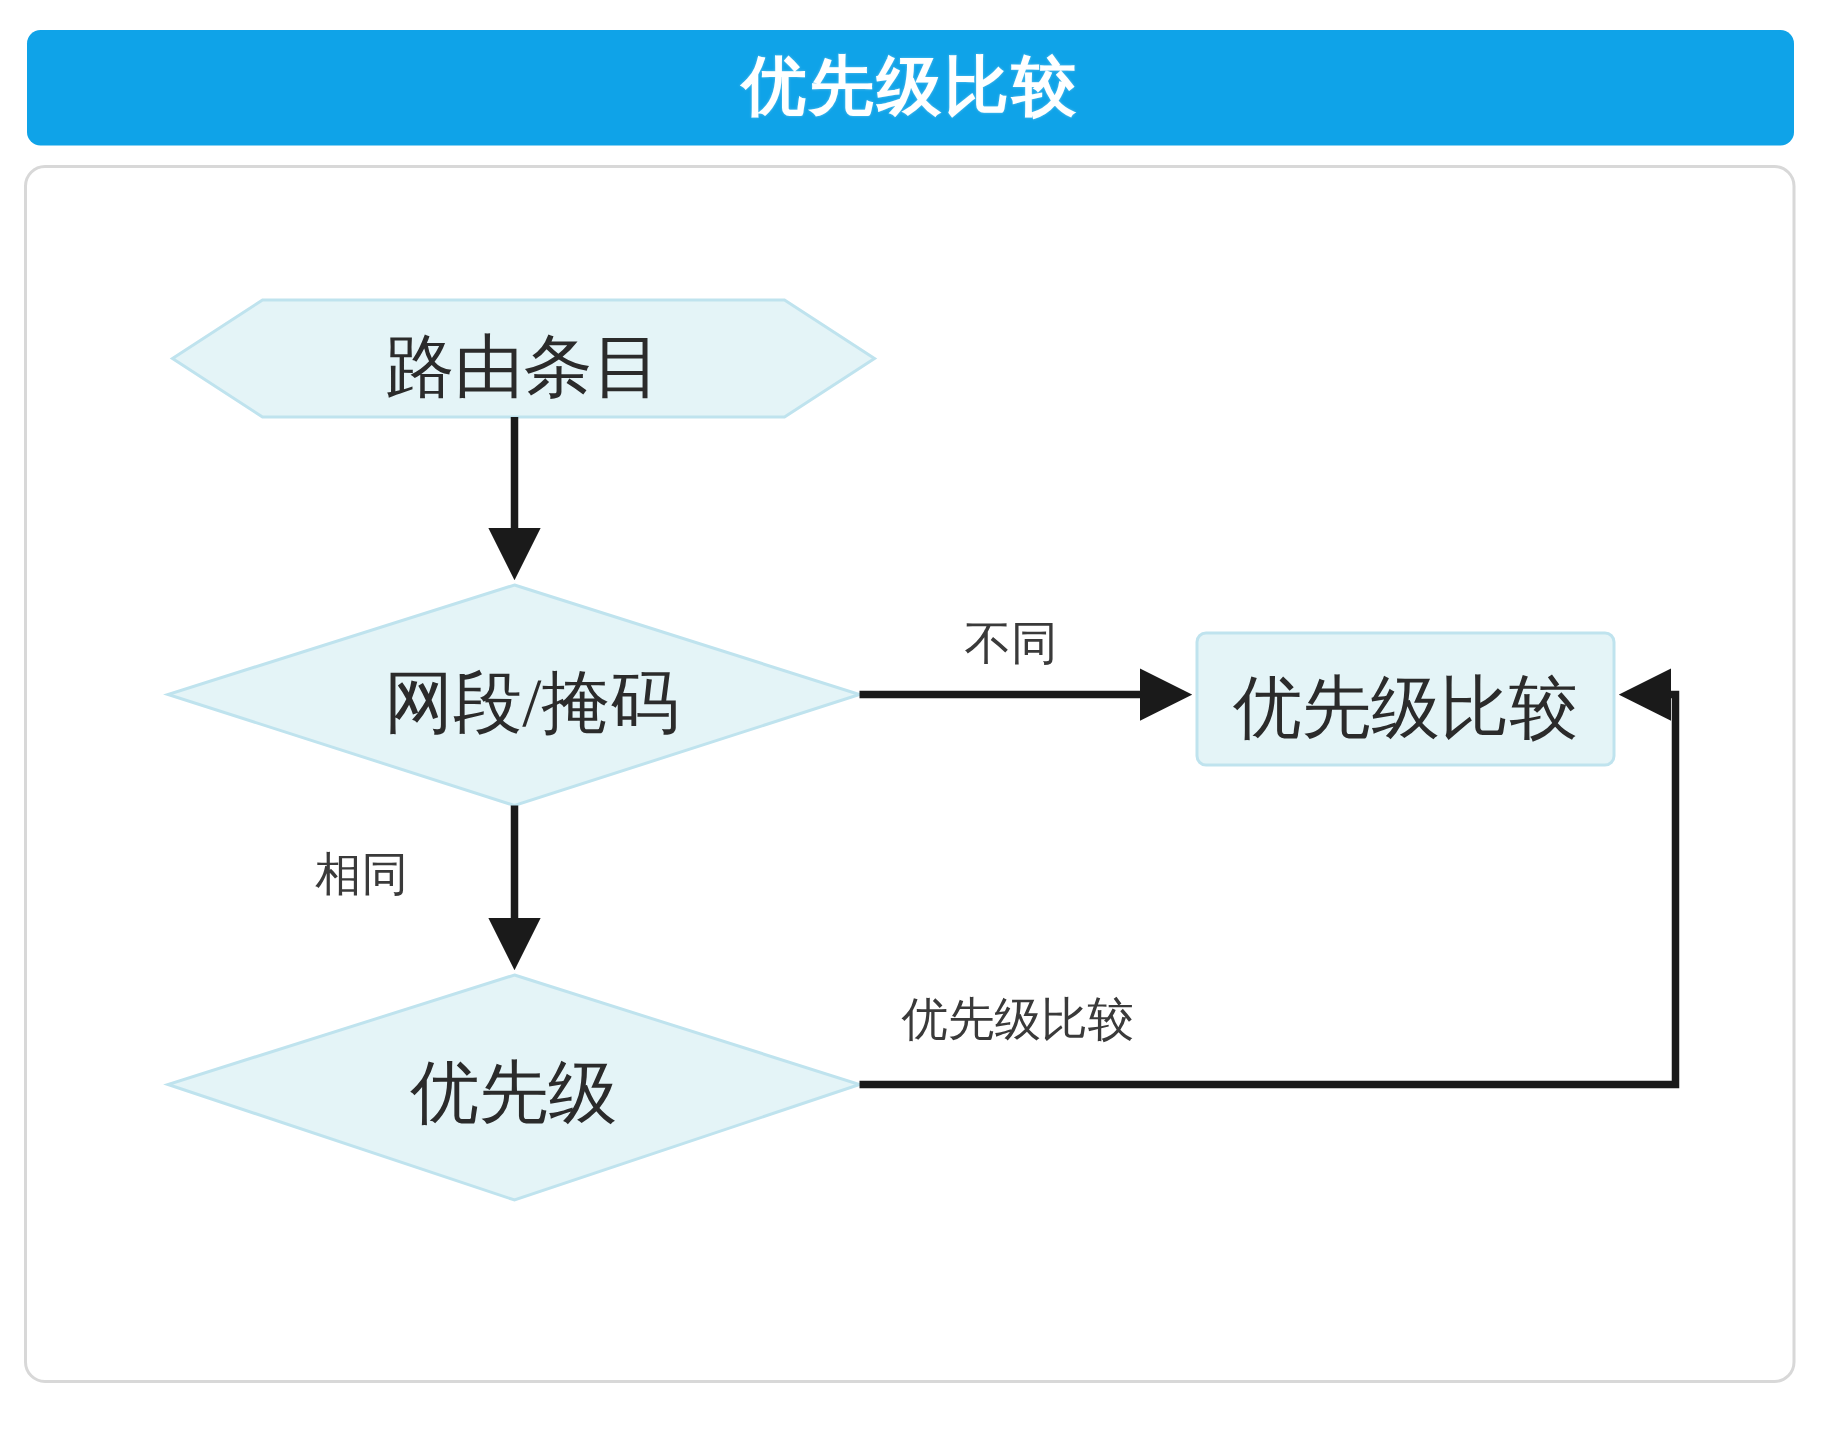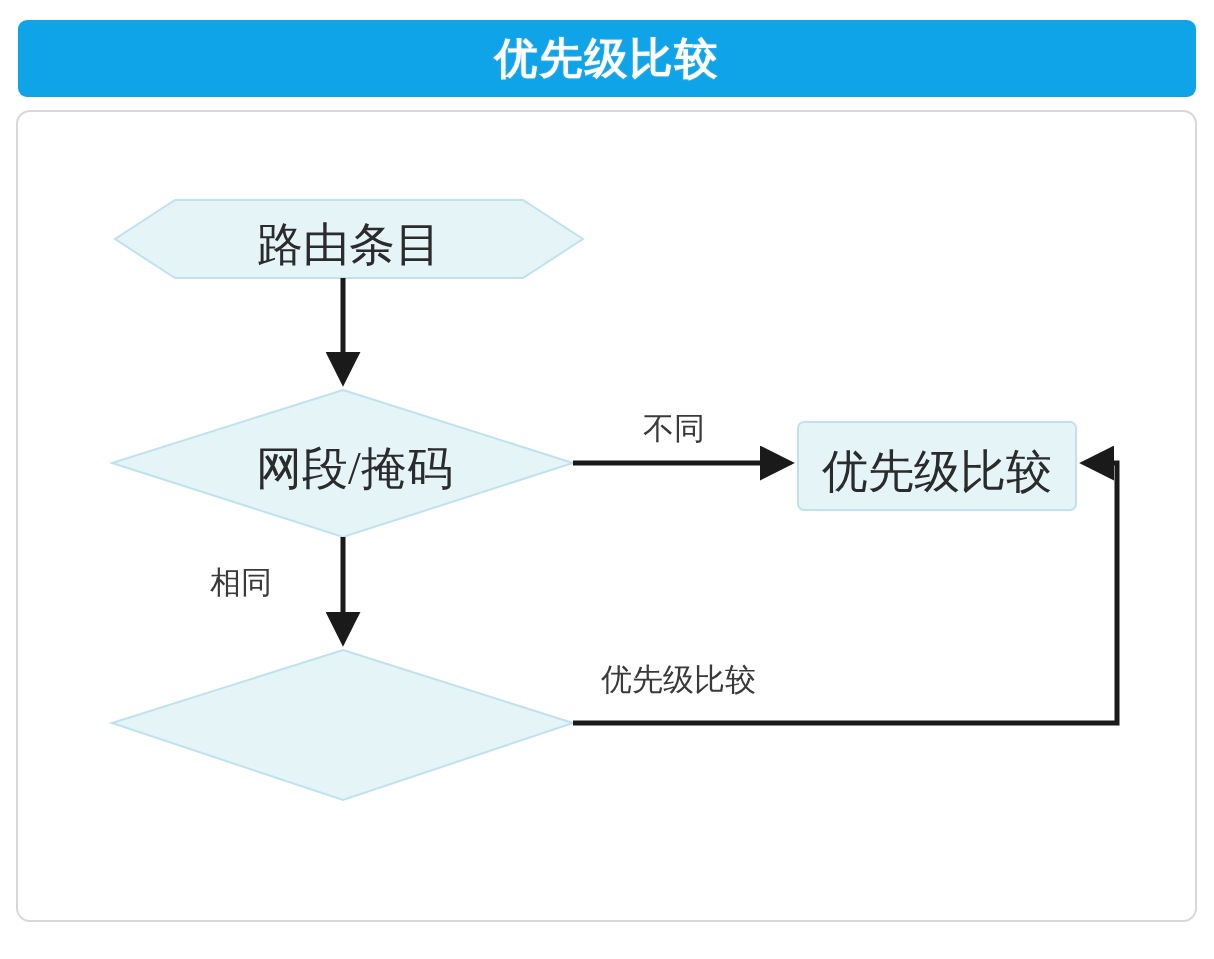--- a/index.html
+++ b/index.html
@@ -117,19 +117,20 @@
 
     <path d="M 573 463 L 789 463" stroke="#1a1a1a" stroke-width="5" fill="none" marker-end="url(#arrow)"></path>
 
     <path d="M 343 537 L 343 641" stroke="#1a1a1a" stroke-width="5" fill="none" marker-end="url(#arrow)"></path>
 
     <path d="M 573 723 L 1117 723 L 1117 463 L 1085 463" stroke="#1a1a1a" stroke-width="5" fill="none" stroke-linejoin="miter" marker-end="url(#arrow)"></path>
   </svg>
 
   <div class="node-label lbl-route-entry">路由条目</div>
   <div class="node-label lbl-net-mask">网段/掩码</div>
+  <div class="node-label lbl-priority">优先级</div>
   <div class="node-label lbl-add-table">优先级比较</div>
 
   <div class="edge-label lbl-different">不同</div>
   <div class="edge-label lbl-same">相同</div>
   <div class="edge-label lbl-higher">优先级比较</div>
 
 </div>
 
 </body></html>

